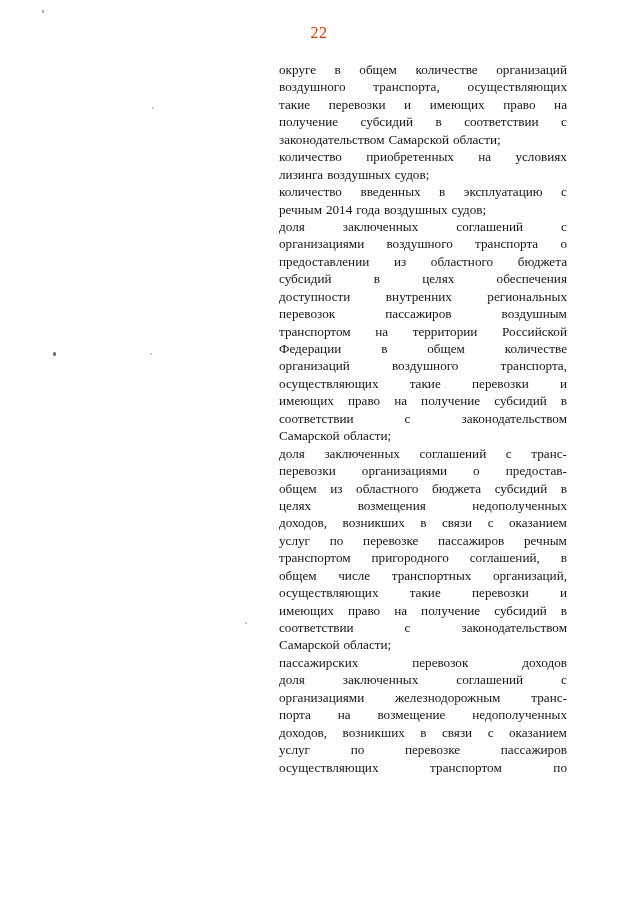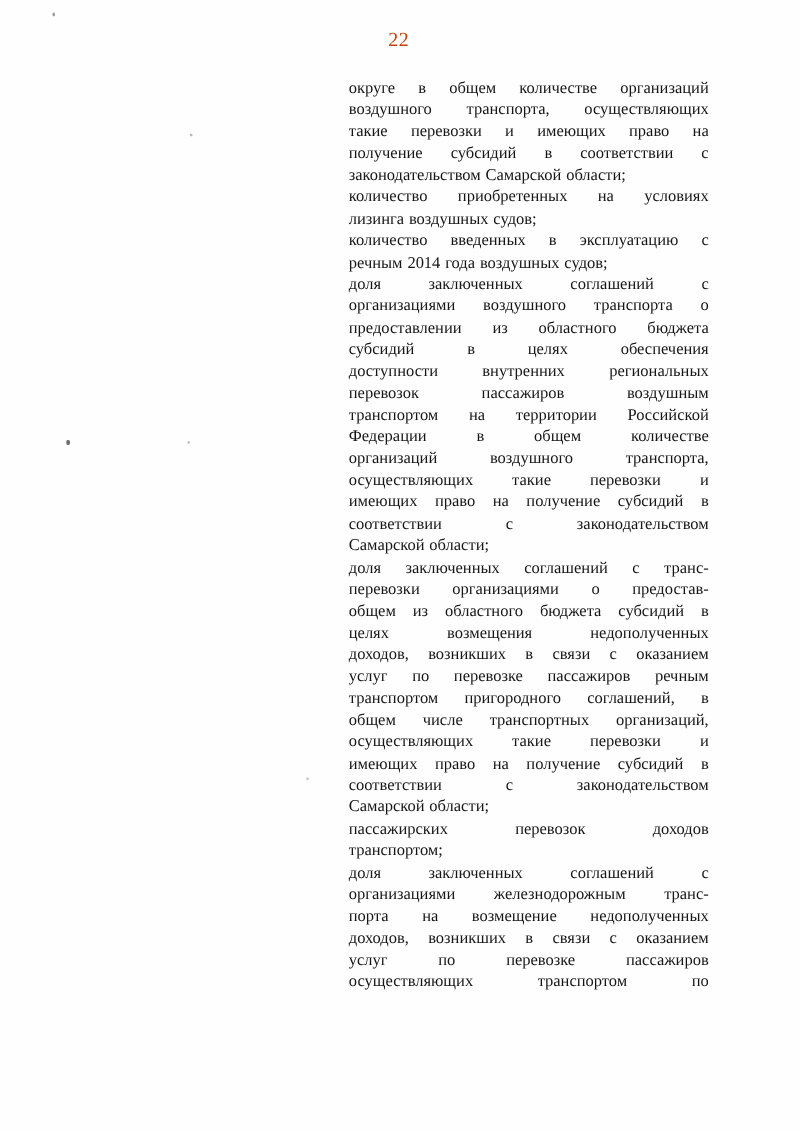--- a/index.html
+++ b/index.html
@@ -129,21 +129,20 @@
         <div class="line justify"><span>услуг</span><span>по</span><span>перевозке</span><span>пассажиров</span><span>речным</span></div>
         <div class="line justify"><span>транспортом</span><span>пригородного</span><span>соглашений,</span><span>в</span></div>
         <div class="line justify"><span>общем</span><span>числе</span><span>транспортных</span><span>организаций,</span></div>
         <div class="line justify"><span>осуществляющих</span><span>такие</span><span>перевозки</span><span>и</span></div>
         <div class="line justify"><span>имеющих</span><span>право</span><span>на</span><span>получение</span><span>субсидий</span><span>в</span></div>
         <div class="line justify"><span>соответствии</span><span>с</span><span>законодательством</span></div>
         <div class="line last"><span>Самарской</span><span>области;</span></div>
       </div>
       <div class="para">
         <div class="line justify"><span>пассажирских</span><span>перевозок</span><span>доходов</span></div>
-        <div class="line last"><span>транспортом;</span></div>
       </div>
       <div class="para">
         <div class="line justify"><span>доля</span><span>заключенных</span><span>соглашений</span><span>с</span></div>
         <div class="line justify"><span>организациями</span><span>железнодорожным</span><span>транс-</span></div>
         <div class="line justify"><span>порта</span><span>на</span><span>возмещение</span><span>недополученных</span></div>
         <div class="line justify"><span>доходов,</span><span>возникших</span><span>в</span><span>связи</span><span>с</span><span>оказанием</span></div>
         <div class="line justify"><span>услуг</span><span>по</span><span>перевозке</span><span>пассажиров</span></div>
         <div class="line justify"><span>осуществляющих</span><span>транспортом</span><span>по</span></div>
       </div>
     </div>

